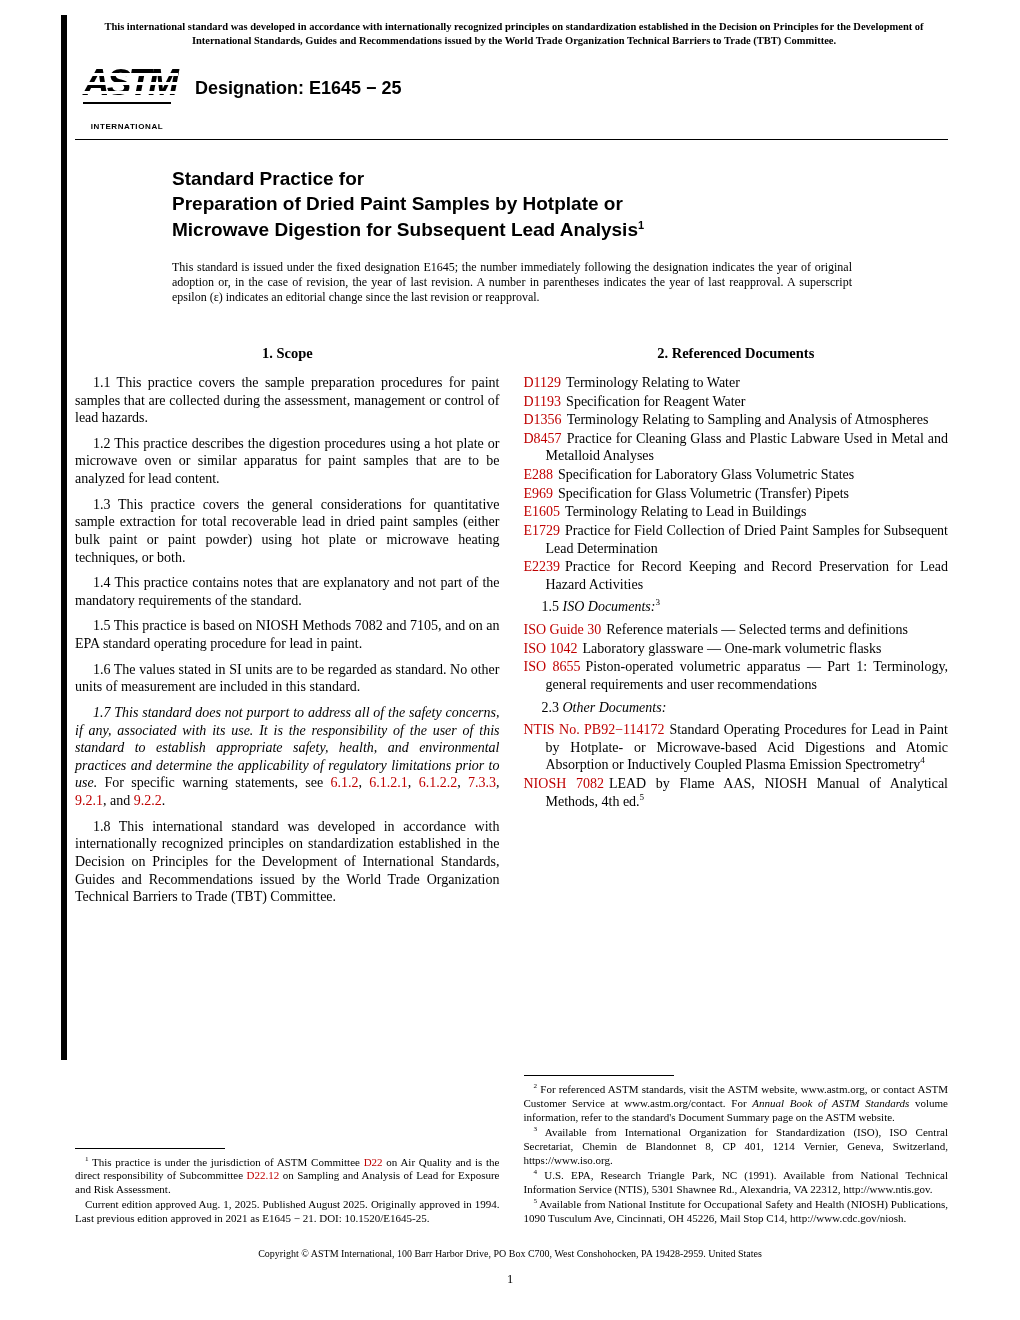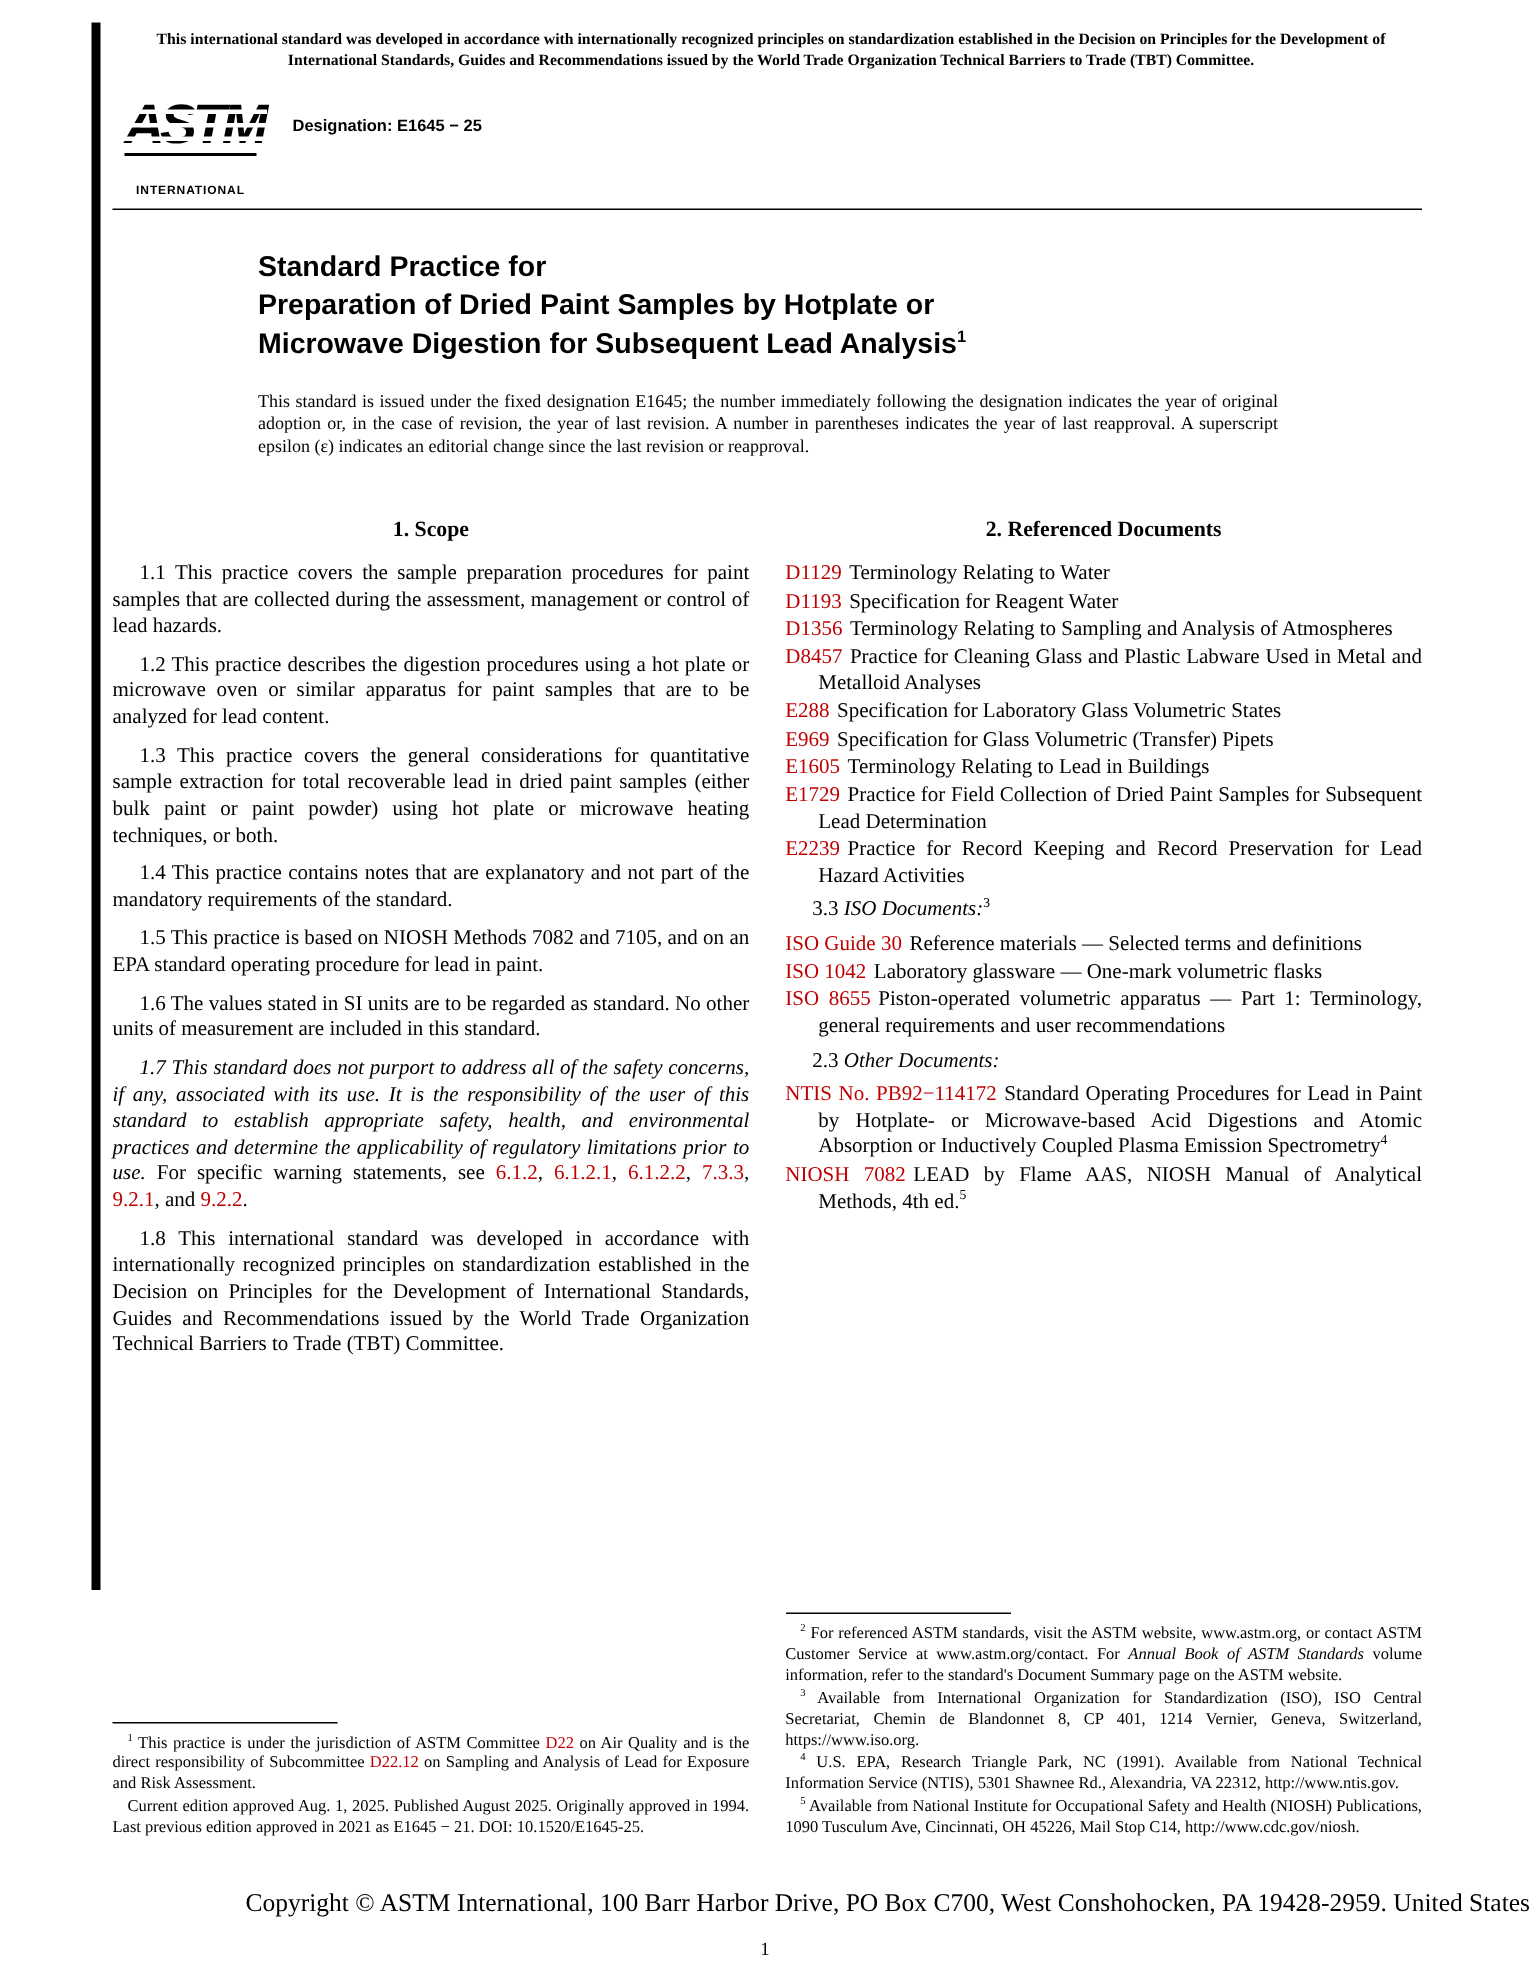--- a/index.html
+++ b/index.html
@@ -29,21 +29,21 @@
   }
   .stripe { position:absolute; left:-2px; right:-2px; height:3px; background:#fff; }
   .s1 { top:9px; } .s2 { top:18px; } .s3 { top:27px; }
   .logo-sub {
     font-family:"Liberation Sans", sans-serif; font-weight:bold;
     font-size:8px; letter-spacing:0.6px;
     border-top:2px solid #000; padding-top:18px; margin-top:1px;
   }
   .designation {
     font-family:"Liberation Sans", sans-serif; font-weight:bold;
-    font-size:11px; margin:14px 11px 0 24px;
+    font-size:18px; margin:14px 11px 0 24px;
   }
 
   .title-block {
     margin:26px 72px 0 172px;
     font-family:Liberation Sans, sans-serif; font-weight:bold;
     font-size:19px; line-height:1.32;
   }
   .title-block sup { font-size:11px; vertical-align:super; }
 
   .issue-note {
@@ -61,21 +61,21 @@
   .sup { font-size:0.65em; vertical-align:super; line-height:0; }
 
   .sub-line { text-indent:18px; margin:4px 0 5px; text-align:left; }
   .ref-item { padding-left:22px; text-indent:-22px; margin-bottom:1px; }
   .ref-id { margin-right:5px; }
 
   .footnotes { margin-top:auto; font-size:11px; line-height:1.24; }
   .fn-sep { width:150px; border-top:1px solid #000; margin-bottom:7px; }
   .fn { text-indent:10px; text-align:justify; margin-bottom:2px; }
 
-  .copyright { text-align:right; font-size:17px; margin-top:31px; }
+  .copyright { text-align:center; font-size:10px; margin-top:20px; }
   .page-number { text-align:center; font-size:12.5px; margin-top:13px; }
 </style>
 </head>
 <body>
 
 <div class="change-bar"></div>
 
 <div class="disclaimer">This international standard was developed in accordance with internationally recognized principles on standardization established in the Decision on Principles for the Development of International Standards, Guides and Recommendations issued by the World Trade Organization Technical Barriers to Trade (TBT) Committee.</div>
 
 <div class="header-row">
@@ -136,21 +136,21 @@
 
         <p class="ref-item"><span class="r ref-id">E969</span><span>Specification for Glass Volumetric (Transfer) Pipets</span><span class="sup"></span></p>
 
         <p class="ref-item"><span class="r ref-id">E1605</span><span>Terminology Relating to Lead in Buildings</span><span class="sup"></span></p>
 
         <p class="ref-item"><span class="r ref-id">E1729</span><span>Practice for Field Collection of Dried Paint Samples for Subsequent Lead Determination</span><span class="sup"></span></p>
 
         <p class="ref-item"><span class="r ref-id">E2239</span><span>Practice for Record Keeping and Record Preservation for Lead Hazard Activities</span><span class="sup"></span></p>
       </div>
 
-    <p class="sub-line"><span>3.3 </span><span class="i">ISO Documents:</span><span class="sup">3</span></p>
+    <p class="sub-line"><span>1.5 </span><span class="i">ISO Documents:</span><span class="sup">3</span></p>
     <div>
 
         <p class="ref-item"><span class="r ref-id">ISO Guide 30</span><span>Reference materials — Selected terms and definitions</span><span class="sup"></span></p>
 
         <p class="ref-item"><span class="r ref-id">ISO 1042</span><span>Laboratory glassware — One-mark volumetric flasks</span><span class="sup"></span></p>
 
         <p class="ref-item"><span class="r ref-id">ISO 8655</span><span>Piston-operated volumetric apparatus — Part 1: Terminology, general requirements and user recommendations</span><span class="sup"></span></p>
       </div>
 
     <p class="sub-line"><span>2.3 </span><span class="i">Other Documents:</span></p>

